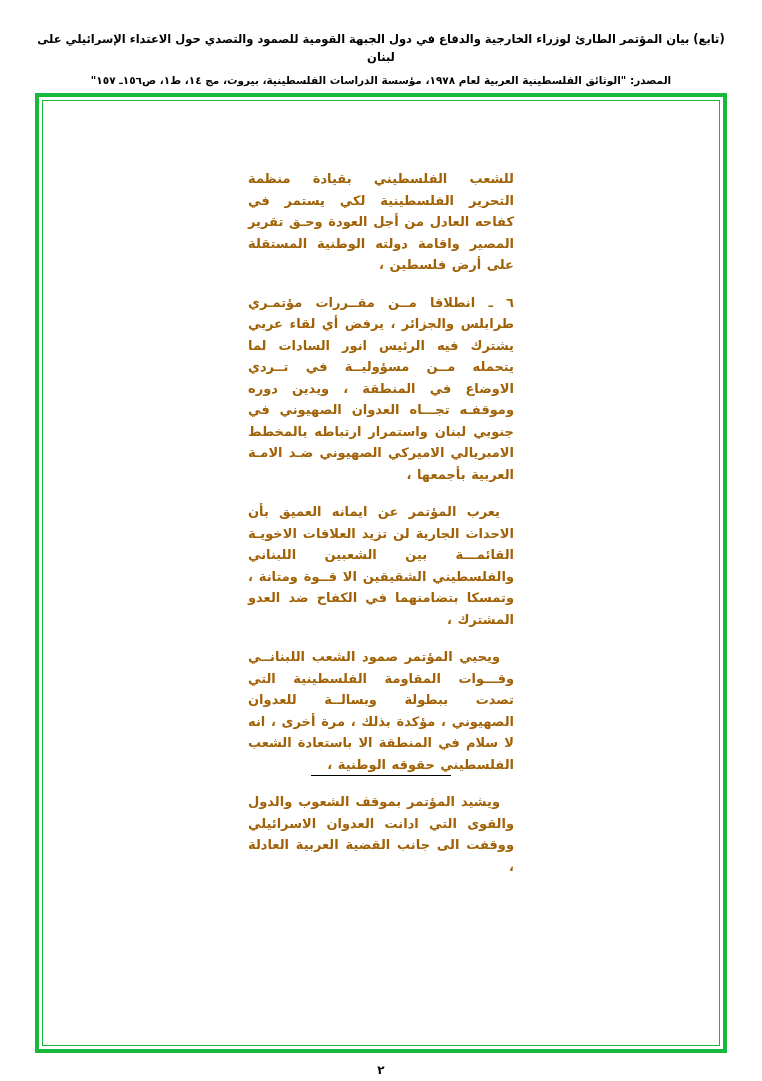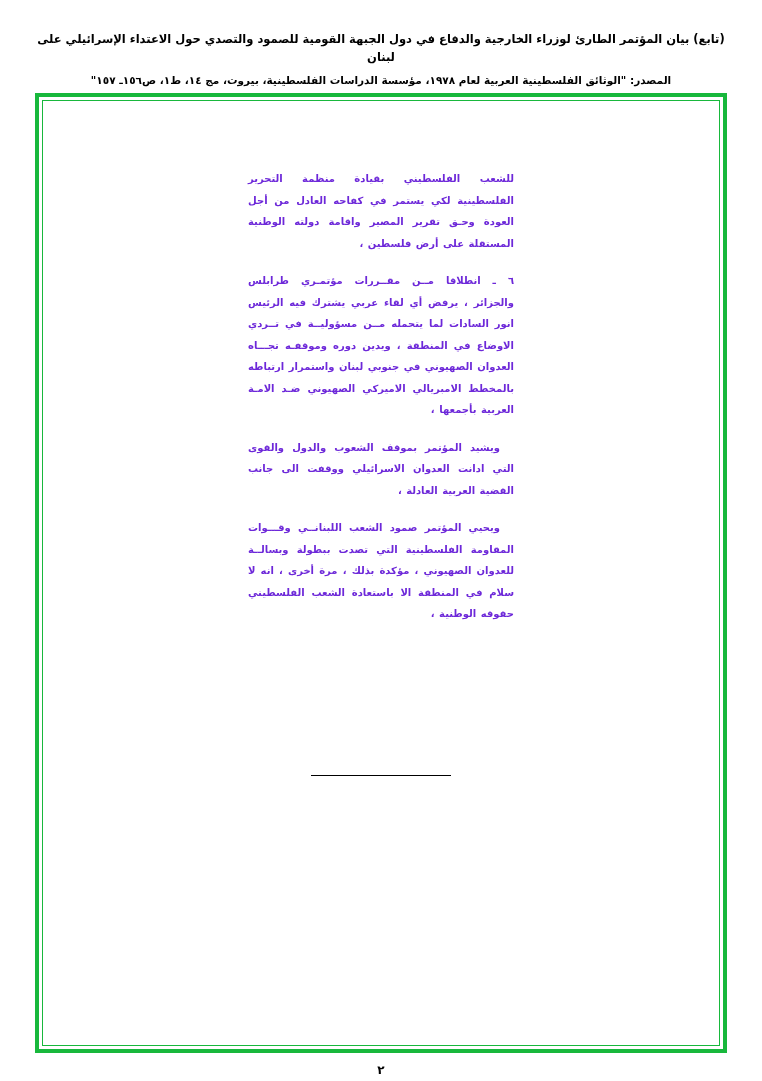--- a/index.html
+++ b/index.html
@@ -74,24 +74,24 @@
     left: 0;
     right: 0;
     direction: rtl;
     text-align: justify;
   }
   .col {
     width: 266px;
     margin: 0 auto;
   }
   .para {
-    font-size: 10px;
+    font-size: 13px;
     line-height: 21.5px;
     font-weight: bold;
-    color: #6d28d9;
+    color: #a16207;
     margin: 0 0 0 0;
     text-align: justify;
     text-justify: inter-word;
     word-spacing: 1px;
   }
   .para + .para {
     margin-top: 16px;
   }
   .para.indent {
     text-indent: 14px;
@@ -135,22 +135,23 @@
   </div>
 
   <div class="frame">
     <div class="frame-inner"></div>
   </div>
 
   <div class="doc-body">
     <div class="col">
       <p class="para">للشعب الفلسطيني بقيادة منظمة التحرير الفلسطينية لكي يستمر في كفاحه العادل من أجل العودة وحـق تقرير المصير واقامة دولته الوطنية المستقلة على أرض فلسطين ،</p>
       <p class="para">٦ ـ انطلاقا مــن مقــررات مؤتمـري طرابلس والجزائر ، يرفض أي لقاء عربي يشترك فيه الرئيس انور السادات لما يتحمله مــن مسؤوليــة في تــردي الاوضاع في المنطقة ، ويدين دوره وموقفـه تجـــاه العدوان الصهيوني في جنوبي لبنان واستمرار ارتباطه بالمخطط الامبريالي الاميركي الصهيوني ضـد الامـة العربية بأجمعها ،</p>
+      <p class="para indent">يعرب المؤتمر عن ايمانه العميق بأن الاحداث الجارية لن تزيد العلاقات الاخويـة القائمـــة بين الشعبين اللبناني والفلسطيني الشقيقين الا قــوة ومتانة ، وتمسكا بتضامنهما في الكفاح ضد العدو المشترك ،</p>
+      <p class="para indent">ويحيي المؤتمر صمود الشعب اللبنانــي وقـــوات المقاومة الفلسطينية التي تصدت ببطولة وبسالــة للعدوان الصهيوني ، مؤكدة بذلك ، مرة أخرى ، انه لا سلام في المنطقة الا باستعادة الشعب الفلسطيني حقوقه الوطنية ،</p>
       <p class="para indent">ويشيد المؤتمر بموقف الشعوب والدول والقوى التي ادانت العدوان الاسرائيلي ووقفت الى جانب القضية العربية العادلة ،</p>
-      <p class="para indent">ويحيي المؤتمر صمود الشعب اللبنانــي وقـــوات المقاومة الفلسطينية التي تصدت ببطولة وبسالــة للعدوان الصهيوني ، مؤكدة بذلك ، مرة أخرى ، انه لا سلام في المنطقة الا باستعادة الشعب الفلسطيني حقوقه الوطنية ،</p>
     </div>
   </div>
 
   <div class="footer-rule">
     <div class="line"></div>
   </div>
 
   <div class="page-number">٢</div>
 
 </div>

